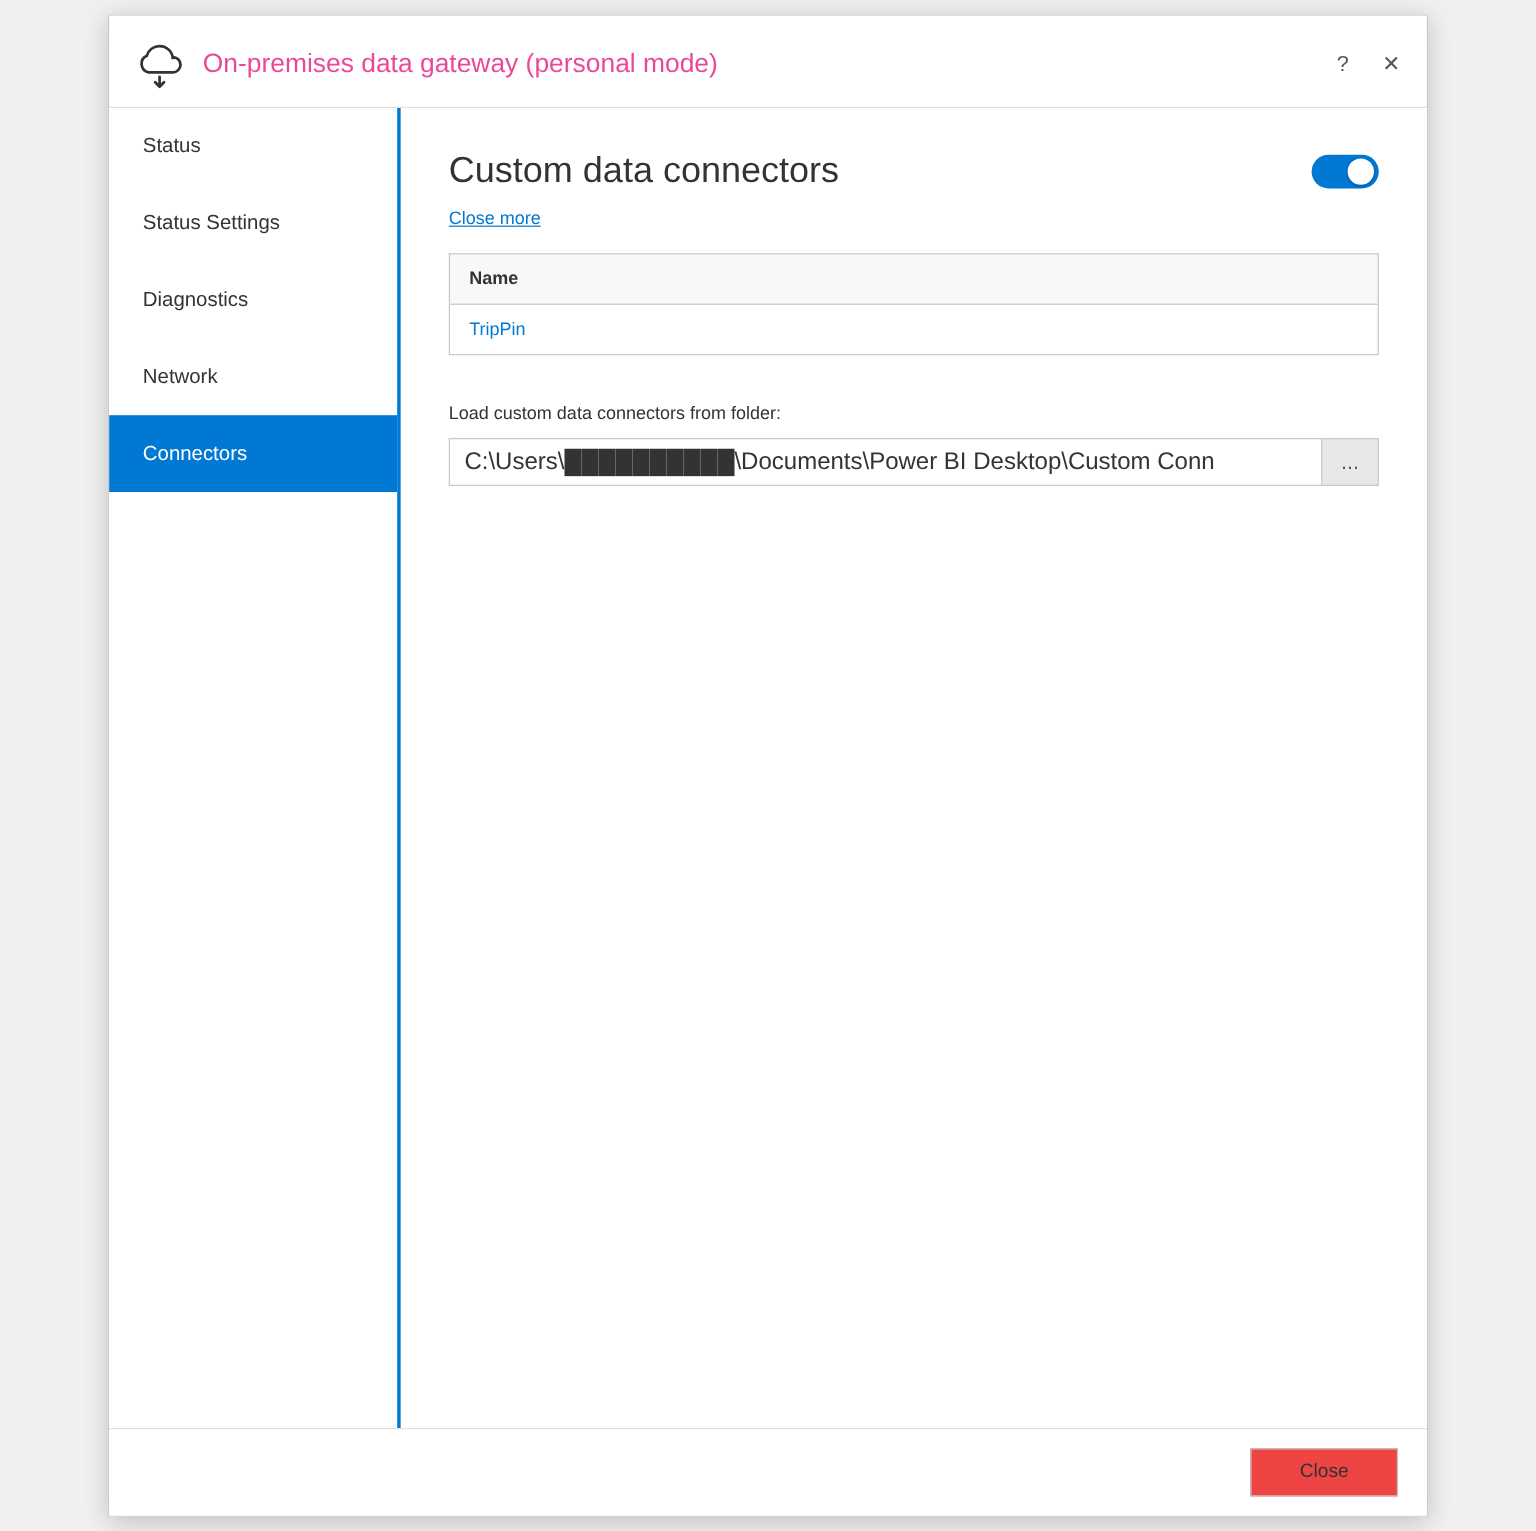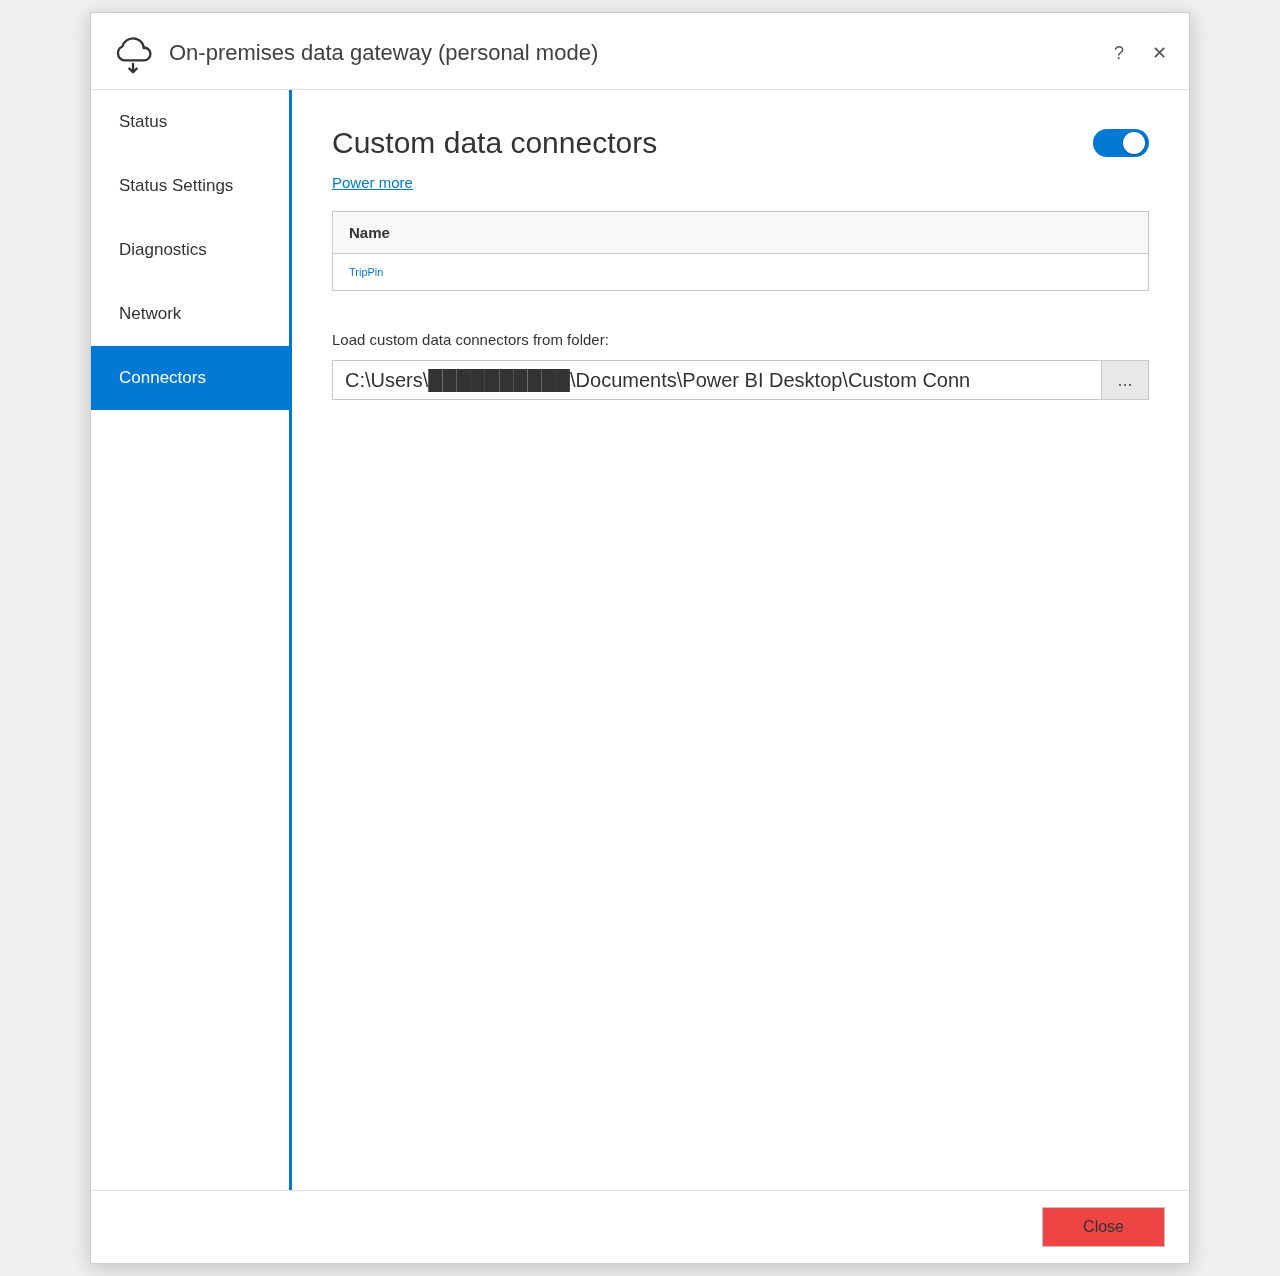--- a/index.html
+++ b/index.html
@@ -40,21 +40,21 @@
     }
 
     .app-icon {
       width: 44px;
       height: 44px;
     }
 
     .app-title {
       font-size: 22px;
       font-weight: 300;
-      color: #404040;
+      color: #ec4899;
     }
 
     .title-bar-controls {
       display: flex;
       gap: 16px;
       align-items: center;
     }
 
     .title-btn {
       background: none;
@@ -65,21 +65,21 @@
       padding: 4px 6px;
       line-height: 1;
     }
 
     .main-layout {
       display: flex;
       min-height: 1100px;
     }
 
     .sidebar {
-      width: 201px;
+      width: 243px;
       border-right: 3px solid #0078d4;
       background: #ffffff;
       flex-shrink: 0;
     }
 
     .sidebar-item {
       padding: 22px 24px;
       font-size: 17px;
       color: #333;
       cursor: pointer;
@@ -164,21 +164,21 @@
       border-bottom: 1px solid #c8c8c8;
       text-align: left;
       padding: 12px 16px;
       font-size: 15px;
       font-weight: 600;
       color: #333;
     }
 
     .connectors-table td {
       padding: 12px 16px;
-      font-size: 11px;
+      font-size: 15px;
       color: #0078d4;
     }
 
     .folder-label {
       font-size: 15px;
       color: #333;
       margin-bottom: 12px;
       margin-top: 40px;
     }
 
@@ -277,21 +277,21 @@
         <h2 class="section-title">Custom data connectors</h2>
 
         <label class="toggle-switch">
           <input type="checkbox" checked="" style="">
           <div class="toggle-track">
             <div class="toggle-thumb"></div>
           </div>
         </label>
       </div>
 
-      <a class="learn-more-link">Power more</a>
+      <a class="learn-more-link">Close more</a>
 
       
       <table class="connectors-table">
         <thead>
           <tr>
             <th>Name</th>
           </tr>
         </thead>
         <tbody>
           <tr>

